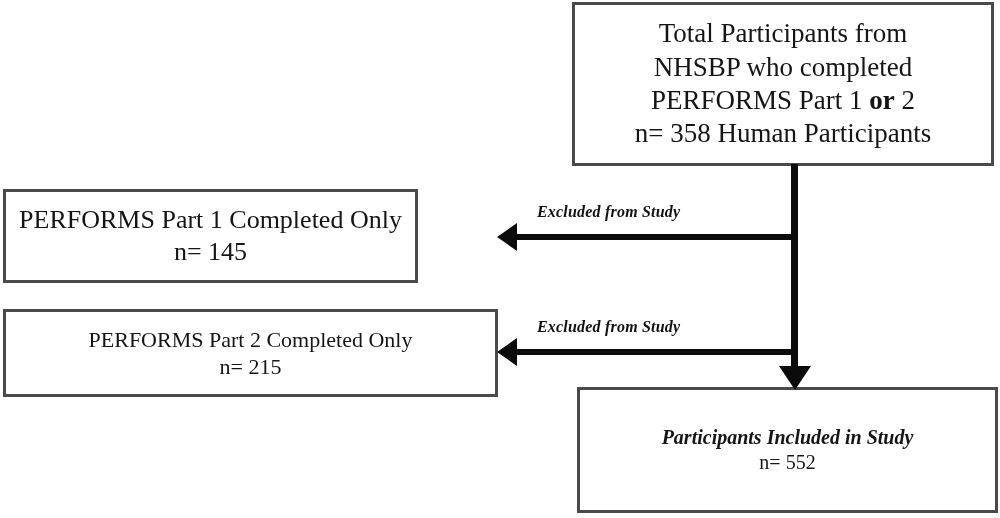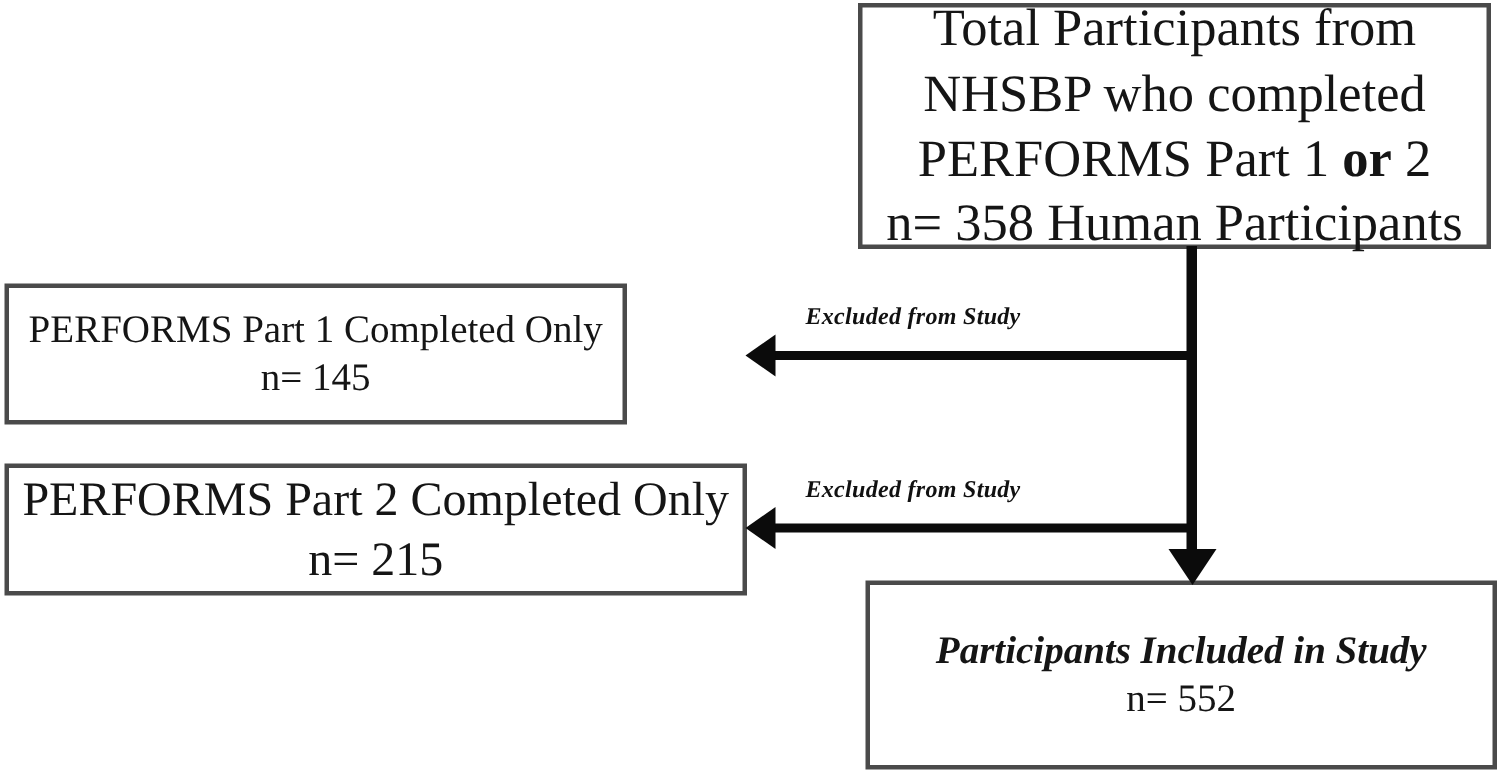--- a/index.html
+++ b/index.html
@@ -35,42 +35,42 @@
   .node .line {
     display: block;
     white-space: nowrap;
   }
 
   #node-total {
     left: 572px;
     top: 2px;
     width: 422px;
     height: 164px;
-    font-size: 35px;
+    font-size: 27px;
   }
   #node-part1 {
     left: 3px;
     top: 189px;
     width: 415px;
     height: 94px;
     font-size: 26px;
   }
   #node-part2 {
     left: 3px;
     top: 309px;
     width: 495px;
     height: 88px;
-    font-size: 32px;
+    font-size: 22px;
   }
   #node-included {
     left: 577px;
     top: 387px;
     width: 421px;
     height: 126px;
-    font-size: 26px;
+    font-size: 20px;
   }
 
   .bold { font-weight: bold; }
   .bolditalic { font-weight: bold; font-style: italic; }
 
   
   .vline {
     position: absolute;
     background: #0b0b0b;
   }

